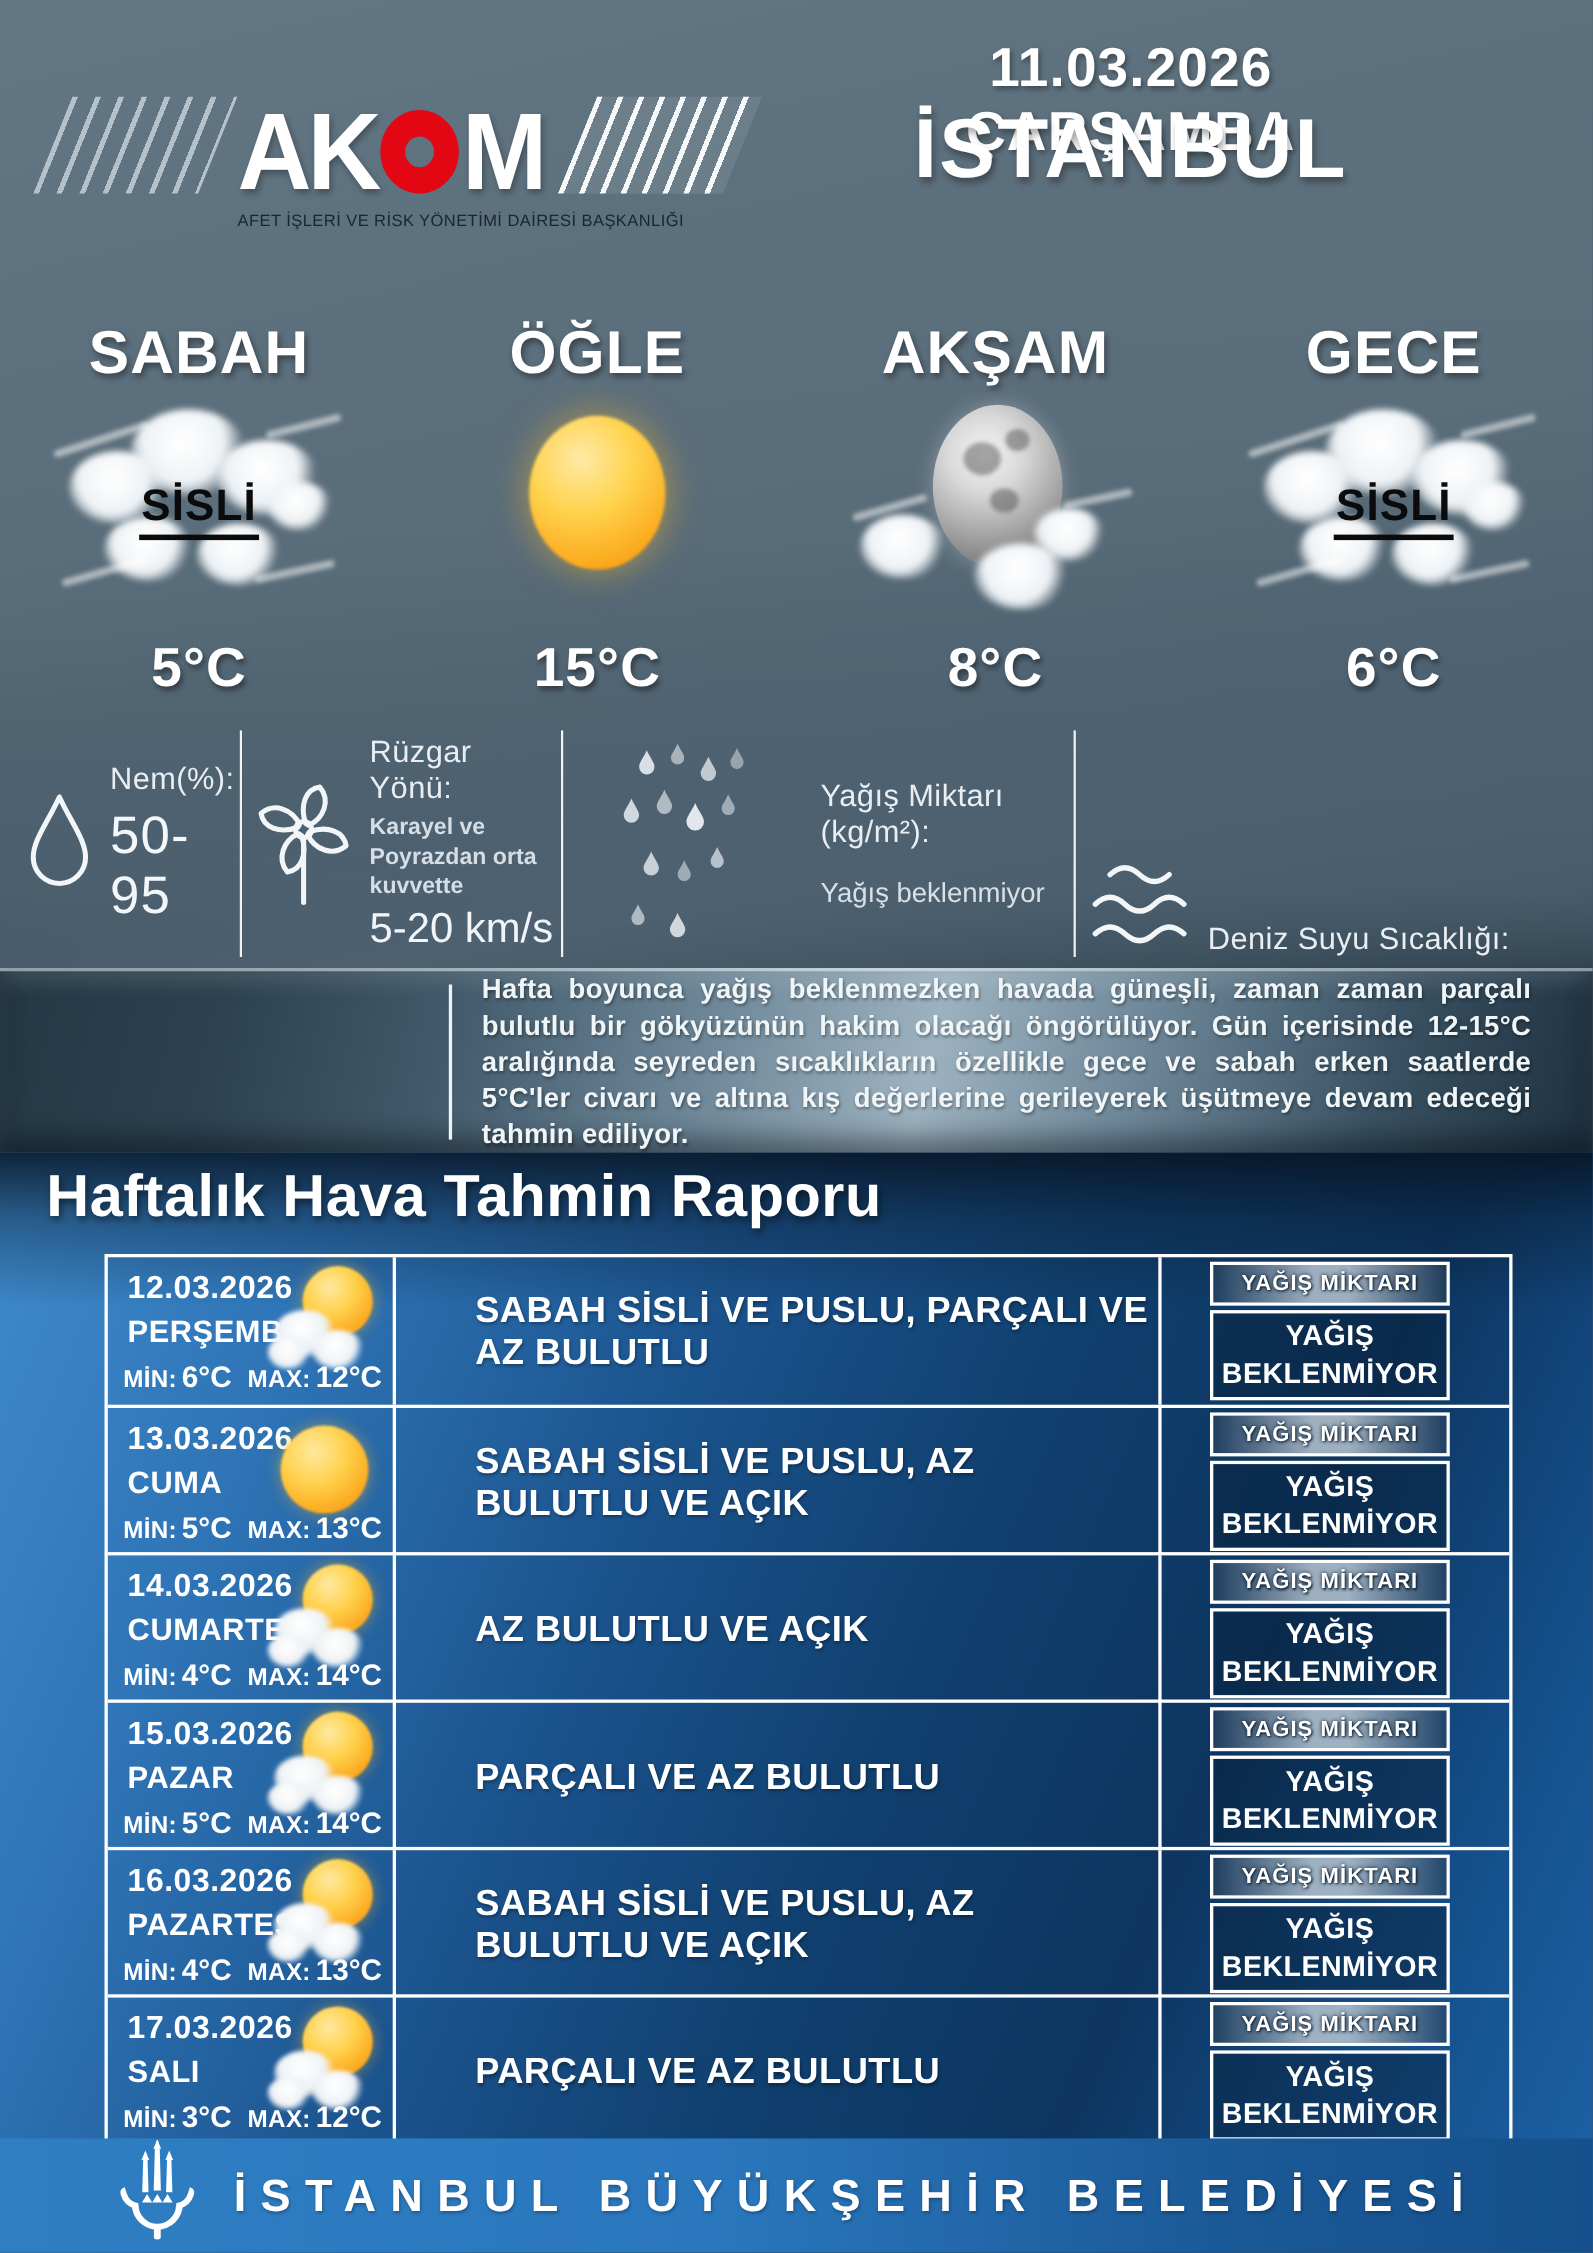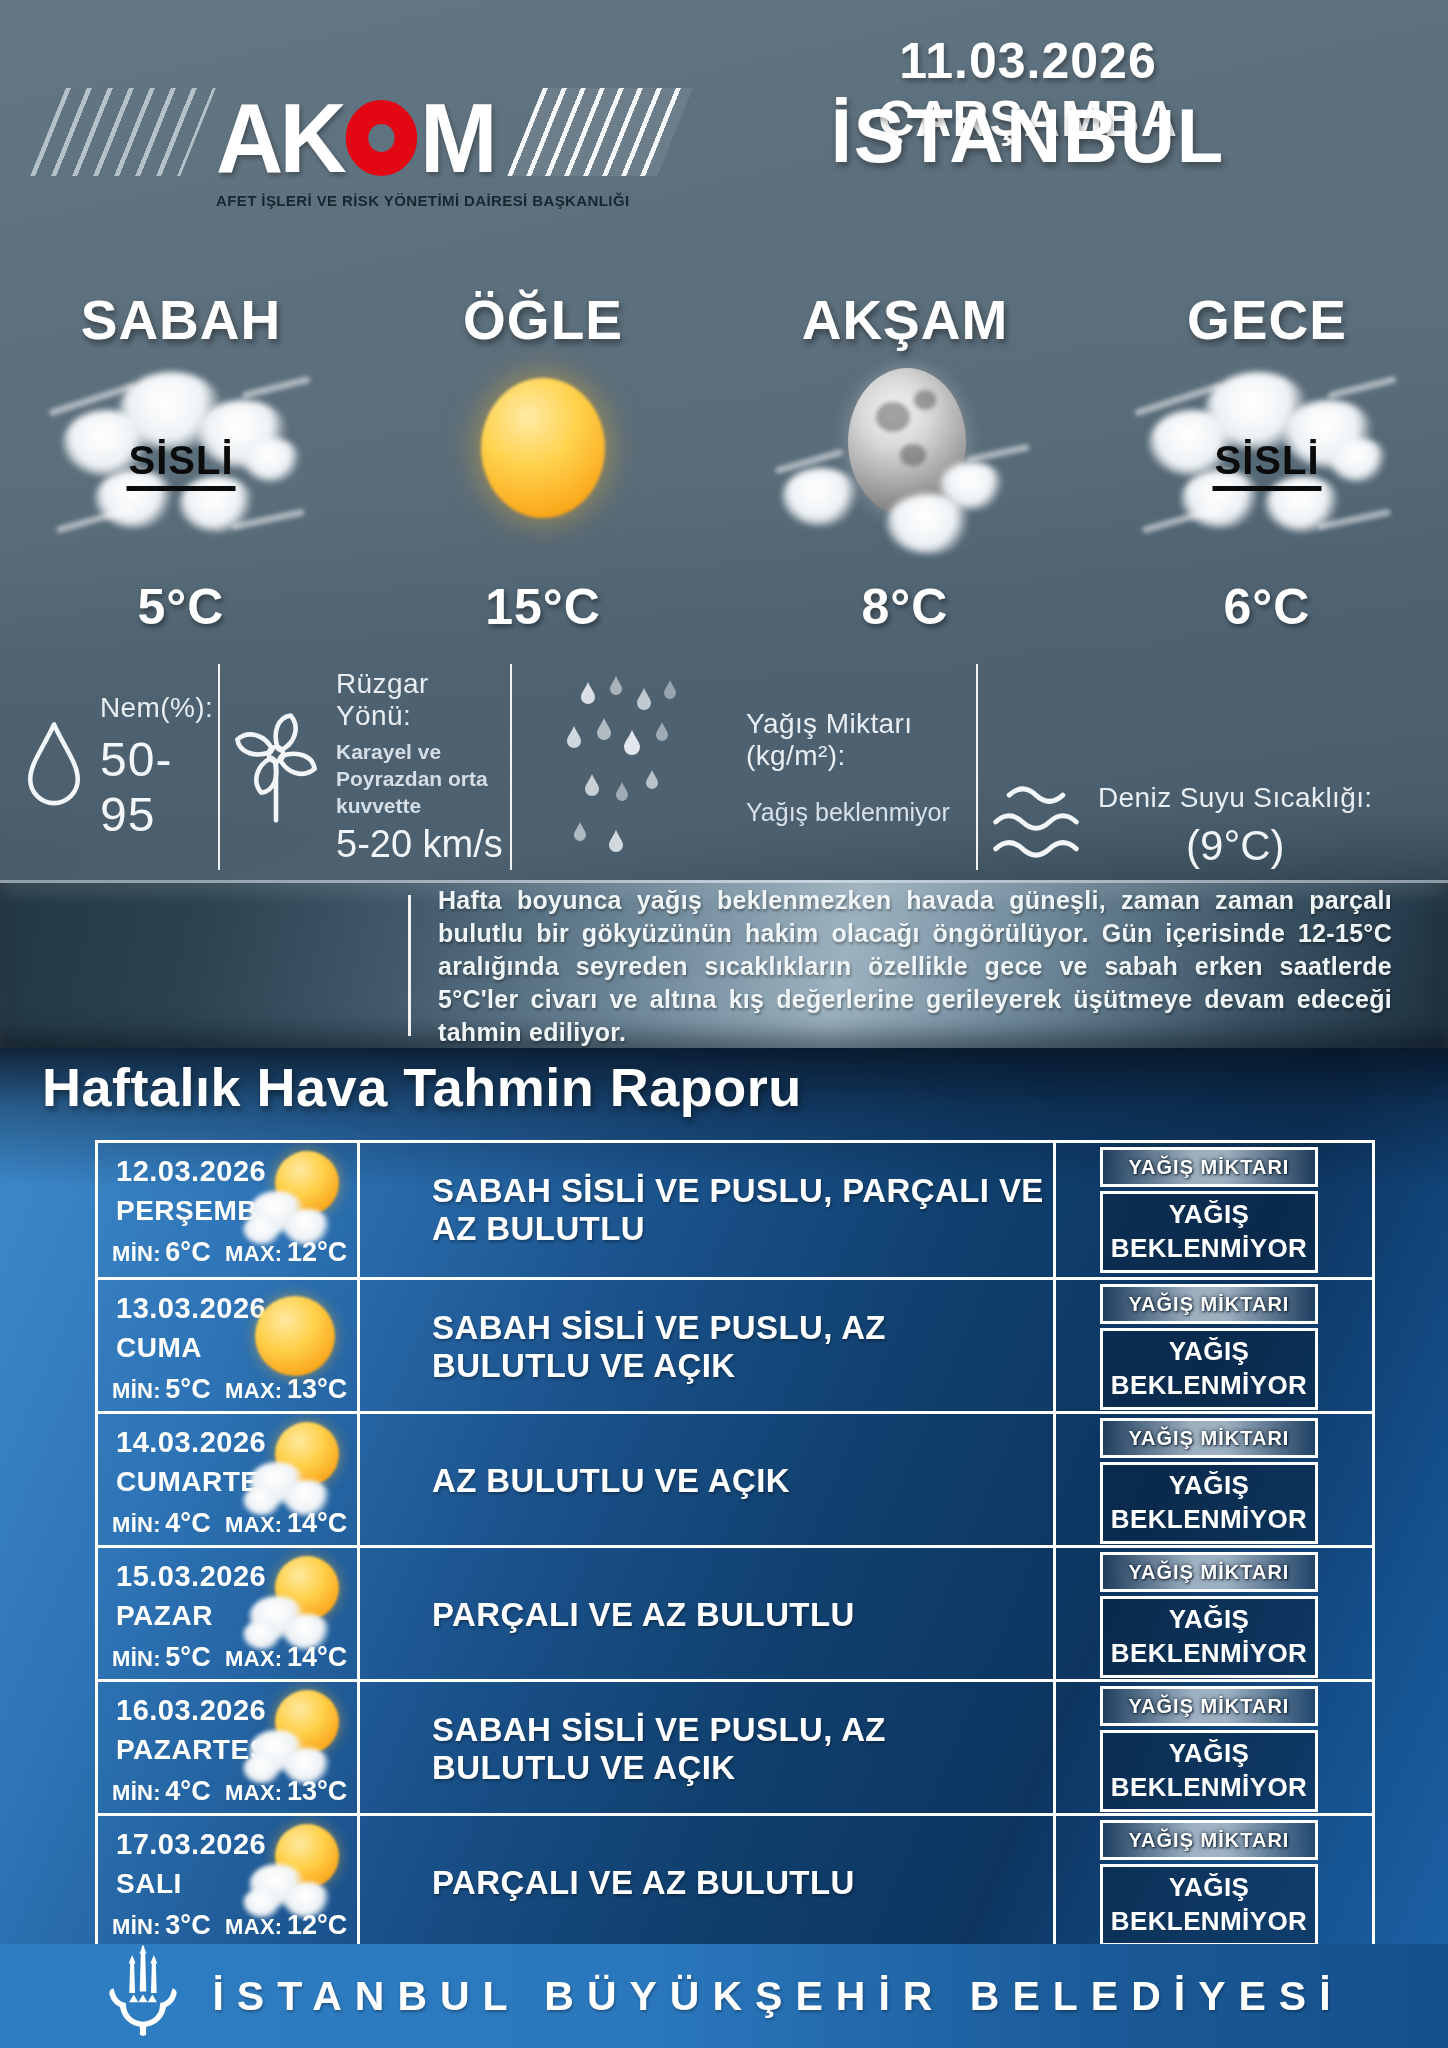--- a/index.html
+++ b/index.html
@@ -45,21 +45,21 @@
     font-size:99px; font-weight:900; letter-spacing:-4px; line-height:1;
     transform:scaleX(.94); transform-origin:left center; white-space:nowrap;
     text-shadow:2px 3px 6px rgba(0,0,0,.3);
   }
   .akom-o {
     display:inline-block; width:76px; height:76px; border:24px solid #e30613;
     border-radius:50%; vertical-align:-4px; margin:0 3px;
   }
   .logo-subtitle {
     margin-top:4px; padding-left:168px; white-space:nowrap;
-    font-size:15px; font-weight:700; letter-spacing:.4px; color:#17262f;
+    font-size:15px; font-weight:400; letter-spacing:.4px; color:#17262f;
   }
 
   
   .periods {
     position:absolute; left:0; top:288px; width:1448px;
     display:grid; grid-template-columns:repeat(4,1fr); text-align:center;
   }
   .period-label {
     font-size:55px; font-weight:800; letter-spacing:1px;
     text-shadow:2px 4px 6px rgba(0,0,0,.4);
@@ -380,21 +380,20 @@
         <div class="metric-inner">
           <svg class="lineicon m-icon" width="96" height="96" viewBox="0 0 100 100">
             <g fill="none" stroke="#f2f6f9" stroke-width="5" stroke-linecap="round">
               <path d="M22 22 q14 -13 28 0 t28 0"></path>
               <path d="M8 50 q14 -13 28 0 t28 0 t28 0"></path>
               <path d="M8 78 q14 -13 28 0 t28 0 t28 0"></path>
             </g>
           </svg>
           <div class="m-text" style="text-align:center;">
             <div class="m-label">Deniz Suyu Sıcaklığı:</div>
-            <div class="m-value-md" style="font-size:42px;margin-top:8px;">(9°C)</div>
           </div>
         </div>
       </div>
     </div>
   </section>
 
   <section class="dikkat">
     <div class="dikkat-divider"></div>
     <div class="dikkat-text">Hafta boyunca yağış beklenmezken havada güneşli, zaman zaman parçalı bulutlu bir gökyüzünün hakim olacağı öngörülüyor. Gün içerisinde 12-15°C aralığında seyreden sıcaklıkların özellikle gece ve sabah erken saatlerde 5°C'ler civarı ve altına kış değerlerine gerileyerek üşütmeye devam edeceği tahmin ediliyor.</div>
   </section>

